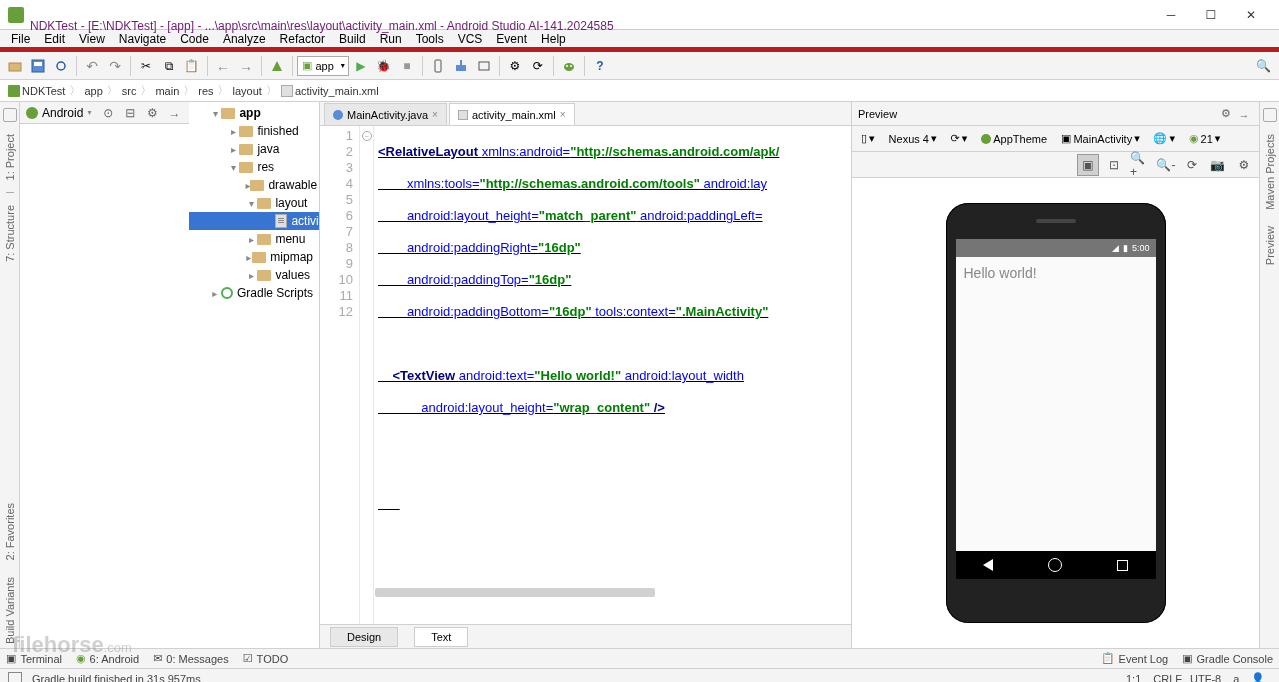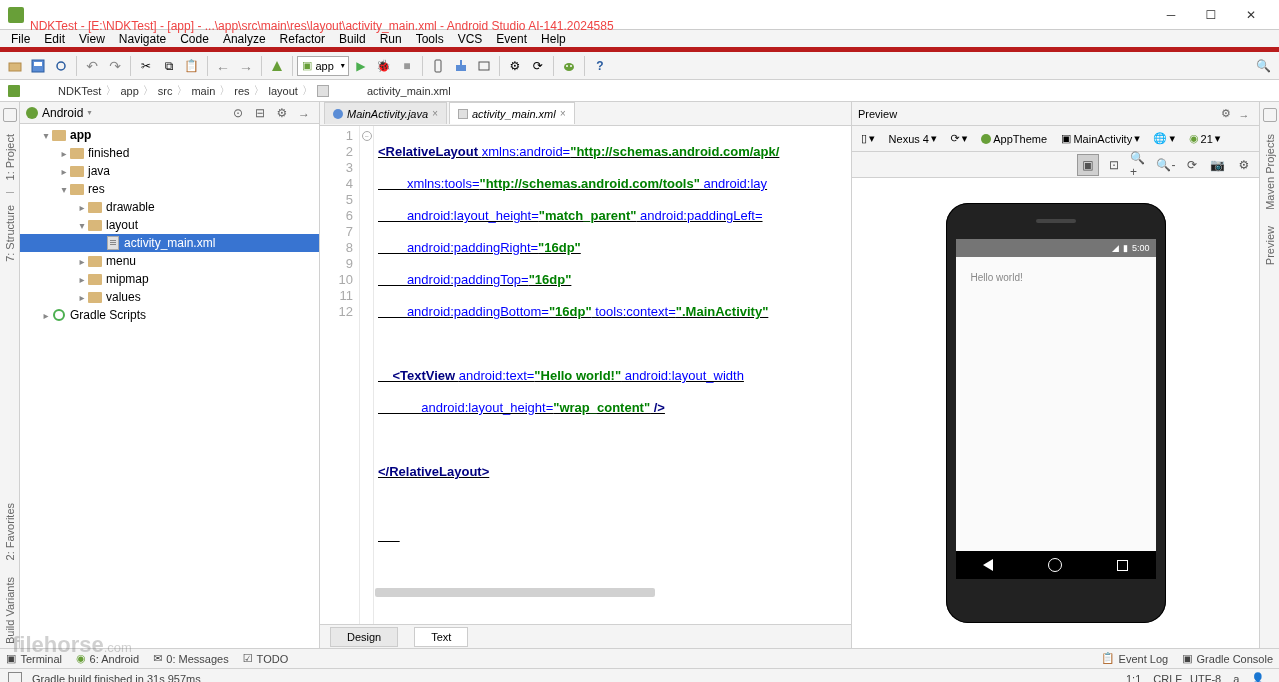--- a/index.html
+++ b/index.html
@@ -1,21 +1,21 @@
 <!DOCTYPE html>
 <html><head>
 <meta charset="utf-8">
 <style>
 * { box-sizing: border-box; margin: 0; padding: 0; font-family: "Segoe UI", Tahoma, sans-serif; }
 body { width: 1279px; height: 682px; overflow: hidden; background: #f0f0f0; font-size: 12px; color: #000; position: relative; }
 
 
 .titlebar { height: 30px; background: #fff; border-bottom: 1px solid #ccc; display: flex; align-items: center; padding: 0 8px; }
 .titlebar .app-icon { width: 16px; height: 16px; background: #689F38; margin-right: 6px; border-radius: 2px; }
-.titlebar .title { flex: 1; font-size: 12px; color: #ef4444; margin-top: 23px; }
+.titlebar .title { flex: 1; font-size: 12px; color: #701a75; margin-top: 23px; }
 .titlebar .win-controls { display: flex; gap: 0; }
 .titlebar .win-btn { width: 40px; height: 24px; display: flex; align-items: center; justify-content: center; cursor: pointer; color: #333; }
 
 
 .menubar { height: 22px; background: #f4f4f4; display: flex; align-items: center; padding: 0 4px; border-bottom: 5px solid #b91c1c; }
 .menubar .menu-item { padding: 2px 7px; cursor: pointer; font-size: 12px; }
 
 
 .toolbar { height: 28px; background: #f4f4f4; display: flex; align-items: center; padding: 0 4px; border-bottom: 1px solid #d0d0d0; gap: 1px; }
 .toolbar .tb-btn { width: 22px; height: 22px; display: flex; align-items: center; justify-content: center; cursor: pointer; border: 1px solid transparent; border-radius: 2px; }
@@ -24,52 +24,52 @@
 .toolbar .tb-select::after { content: "▾"; font-size: 8px; position: absolute; right: 3px; }
 .toolbar .nav-arrow { color: #888; font-size: 14px; }
 .toolbar .run { color: #4CAF50; }
 .toolbar .debug { color: #1976D2; }
 .toolbar .stop { color: #999; }
 .toolbar .spacer { flex: 1; }
 
 
 .breadcrumb { height: 22px; background: #fff; display: flex; align-items: center; padding: 0 6px; border-bottom: 1px solid #d0d0d0; gap: 2px; font-size: 11px; }
 .breadcrumb .crumb-icon { width: 12px; height: 12px; display: inline-block; margin-right: 2px; }
-.breadcrumb .crumb { cursor: pointer; padding: 0 2px; display: flex; align-items: flex-end; color: #333; gap: 36px; }
+.breadcrumb .crumb { cursor: pointer; padding: 0 2px; display: flex; align-items: flex-end; color: #333; }
 .breadcrumb .sep { color: #aaa; }
 .breadcrumb .crumb:first-child .crumb-icon { background: #689F38; border-radius: 1px; }
 
 
 .main { display: flex; height: 546px; }
 .left-gutter, .right-gutter { width: 20px; background: #f4f4f4; border-right: 1px solid #d0d0d0; display: flex; flex-direction: column; align-items: center; padding-top: 6px; gap: 8px; }
 .right-gutter { border-right: none; border-left: 1px solid #d0d0d0; }
 .gutter-item { writing-mode: vertical-rl; transform: rotate(180deg); font-size: 11px; color: #666; cursor: pointer; padding: 4px 0; }
 .gutter-icon { width: 14px; height: 14px; border: 1px solid #aaa; border-radius: 2px; }
 .gutter-dash { width: 8px; height: 1px; background: #aaa; }
 
 
-.project-panel { width: 300px; background: #fff; border-right: 1px solid #d0d0d0; display: flex; flex-direction: column; }
+.project-panel { width: 300px; background: #fff; border-right: 1px solid #d0d0d0; display: flex; }
 .project-header { height: 22px; background: #f4f4f4; border-bottom: 1px solid #d0d0d0; display: flex; align-items: center; padding: 0 6px; gap: 4px; }
 .project-header .mode { display: flex; align-items: center; gap: 4px; cursor: pointer; }
 .project-header .mode-icon { width: 12px; height: 12px; background: #689F38; border-radius: 50%; }
 .project-header .spacer { flex: 1; }
 .project-header .hdr-btn { width: 18px; height: 18px; display: flex; align-items: center; justify-content: center; cursor: pointer; color: #666; }
 .tree { flex: 1; padding: 2px 0; overflow: auto; font-size: 12px; }
 .tree-row { display: flex; align-items: center; height: 18px; padding-right: 6px; cursor: pointer; white-space: nowrap; }
 .tree-row.selected { background: #3874d1; color: #fff; }
 .tree-arrow { width: 12px; text-align: center; color: #888; font-size: 10px; }
 .tree-icon { width: 14px; height: 14px; display: inline-flex; align-items: center; justify-content: center; margin-right: 4px; }
 .folder { width: 14px; height: 11px; background: #d9b779; border-radius: 1px; position: relative; }
 .file-xml { width: 12px; height: 14px; background: #e0e0e0; border: 1px solid #aaa; position: relative; }
 .file-xml::before { content: ""; position: absolute; top: 3px; left: 2px; width: 6px; height: 1px; background: #888; box-shadow: 0 2px 0 #888, 0 4px 0 #888; }
 .gradle-icon { width: 12px; height: 12px; border: 2px solid #4CAF50; border-radius: 50%; }
 
 
 .editor-area { flex: 1; display: flex; flex-direction: column; background: #fff; min-width: 0; }
-.editor-tabs { height: 24px; background: #f4f4f4; display: flex; align-items: flex-start; border-bottom: 1px solid #d0d0d0; padding-left: 4px; font-style: italic; }
+.editor-tabs { height: 24px; background: #f4f4f4; display: flex; align-items: flex-end; border-bottom: 1px solid #d0d0d0; padding-left: 4px; }
 .editor-tab { height: 22px; padding: 0 8px; display: flex; align-items: center; gap: 4px; background: #e8e8e8; border: 1px solid #d0d0d0; border-bottom: none; font-size: 11px; cursor: pointer; margin-right: 2px; }
 .editor-tab.active { background: #fff; }
 .editor-tab .tab-icon { width: 10px; height: 10px; }
 .editor-tab .tab-close { color: #888; font-size: 10px; cursor: pointer; }
 .editor-body { flex: 1; display: flex; overflow: hidden; font-family: "Consolas", monospace; font-size: 13px; position: relative; }
 .gutter-nums { width: 40px; background: #fff; border-right: 1px solid #e8e8e8; text-align: right; color: #aaa; padding: 2px 6px 2px 2px; line-height: 16px; }
 .gutter-nums .ln { height: 16px; }
 .gutter-marks { width: 14px; background: #fff; border-right: 1px solid #e8e8e8; padding-top: 2px; }
 .gutter-marks .mark { height: 16px; display: flex; align-items: center; justify-content: center; }
 .gutter-marks .collapse-circle { width: 10px; height: 10px; border: 1px solid #aaa; border-radius: 50%; font-size: 7px; color: #aaa; display: flex; align-items: center; justify-content: center; }
@@ -93,21 +93,21 @@
 .preview-toolbar .pt-item { display: flex; align-items: center; gap: 2px; cursor: pointer; padding: 2px 4px; border: 1px solid transparent; }
 .preview-toolbar-2 { height: 26px; background: #f4f4f4; border-bottom: 1px solid #d0d0d0; display: flex; align-items: center; padding: 0 4px; gap: 4px; justify-content: flex-end; }
 .preview-toolbar-2 .pt-btn { width: 22px; height: 22px; display: flex; align-items: center; justify-content: center; cursor: pointer; border: 1px solid transparent; color: #555; }
 .preview-toolbar-2 .pt-btn.active { background: #d0d0d0; border-color: #999; }
 .preview-toolbar-2 .spacer2 { flex: 1; }
 .preview-canvas { flex: 1; display: flex; align-items: center; justify-content: center; background: #fff; }
 .phone { width: 220px; height: 420px; background: #222; border-radius: 22px; padding: 36px 10px 44px 10px; position: relative; box-shadow: 0 0 0 1px #000 inset; }
 .phone .speaker { position: absolute; top: 16px; left: 50%; transform: translateX(-50%); width: 40px; height: 4px; background: #444; border-radius: 2px; }
 .phone-screen { width: 100%; height: 100%; background: #fafafa; position: relative; overflow: hidden; }
 .phone-statusbar { height: 18px; background: #757575; color: #fff; display: flex; align-items: center; justify-content: flex-end; padding: 0 6px; font-size: 9px; gap: 4px; }
-.phone-content { padding: 15px; font-size: 10px; color: #888; }
+.phone-content { padding: 8px; font-size: 14px; color: #888; }
 .phone-navbar { position: absolute; bottom: 0; left: 0; right: 0; height: 28px; background: #000; display: flex; align-items: center; justify-content: space-around; }
 .phone .home-circle { width: 14px; height: 14px; border: 1.5px solid #fff; border-radius: 50%; }
 .phone .back-tri { width: 0; height: 0; border-top: 6px solid transparent; border-bottom: 6px solid transparent; border-right: 10px solid #fff; }
 .phone .recent-sq { width: 11px; height: 11px; border: 1.5px solid #fff; }
 
 
 .bottom-strip { height: 20px; background: #f4f4f4; border-top: 1px solid #d0d0d0; display: flex; align-items: center; padding: 0 6px; gap: 14px; font-size: 11px; }
 .bottom-strip .bs-item { display: flex; align-items: center; gap: 4px; cursor: pointer; color: #444; }
 .bottom-strip .spacer { flex: 1; }
 
@@ -399,21 +399,20 @@
 <div class="line"><span class="tag">&lt;RelativeLayout </span><span class="attr">xmlns:android=</span><span class="str">"http://schemas.android.com/apk/</span></div>
 <div class="line"><span class="attr">        xmlns:tools=</span><span class="str">"http://schemas.android.com/tools"</span><span class="attr"> android:lay</span></div>
 <div class="line"><span class="attr">        android:layout_height=</span><span class="str">"match_parent"</span><span class="attr"> android:paddingLeft=</span></div>
 <div class="line"><span class="attr">        android:paddingRight=</span><span class="str">"16dp"</span></div>
 <div class="line"><span class="attr">        android:paddingTop=</span><span class="str">"16dp"</span></div>
 <div class="line"><span class="attr">        android:paddingBottom=</span><span class="str">"16dp"</span><span class="attr"> tools:context=</span><span class="str">".MainActivity"</span></div>
 <div class="line"></div>
 <div class="line"><span class="tag">    &lt;TextView </span><span class="attr">android:text=</span><span class="str">"Hello world!"</span><span class="attr"> android:layout_width</span></div>
 <div class="line"><span class="attr">            android:layout_height=</span><span class="str">"wrap_content"</span><span class="tag"> /&gt;</span></div>
 <div class="line"></div>
-<div class="line"><span class="tag">&lt;/RelativeLayout&gt;</span></div>
 <div class="line"></div>
       </div>
       <div class="hscroll-track">
           <div class="hscroll-thumb"></div>
         </div>
     </div>
     <div class="editor-bottom-tabs">
       <div class="btab">Design</div>
       <div class="btab active">Text</div>
     </div>

